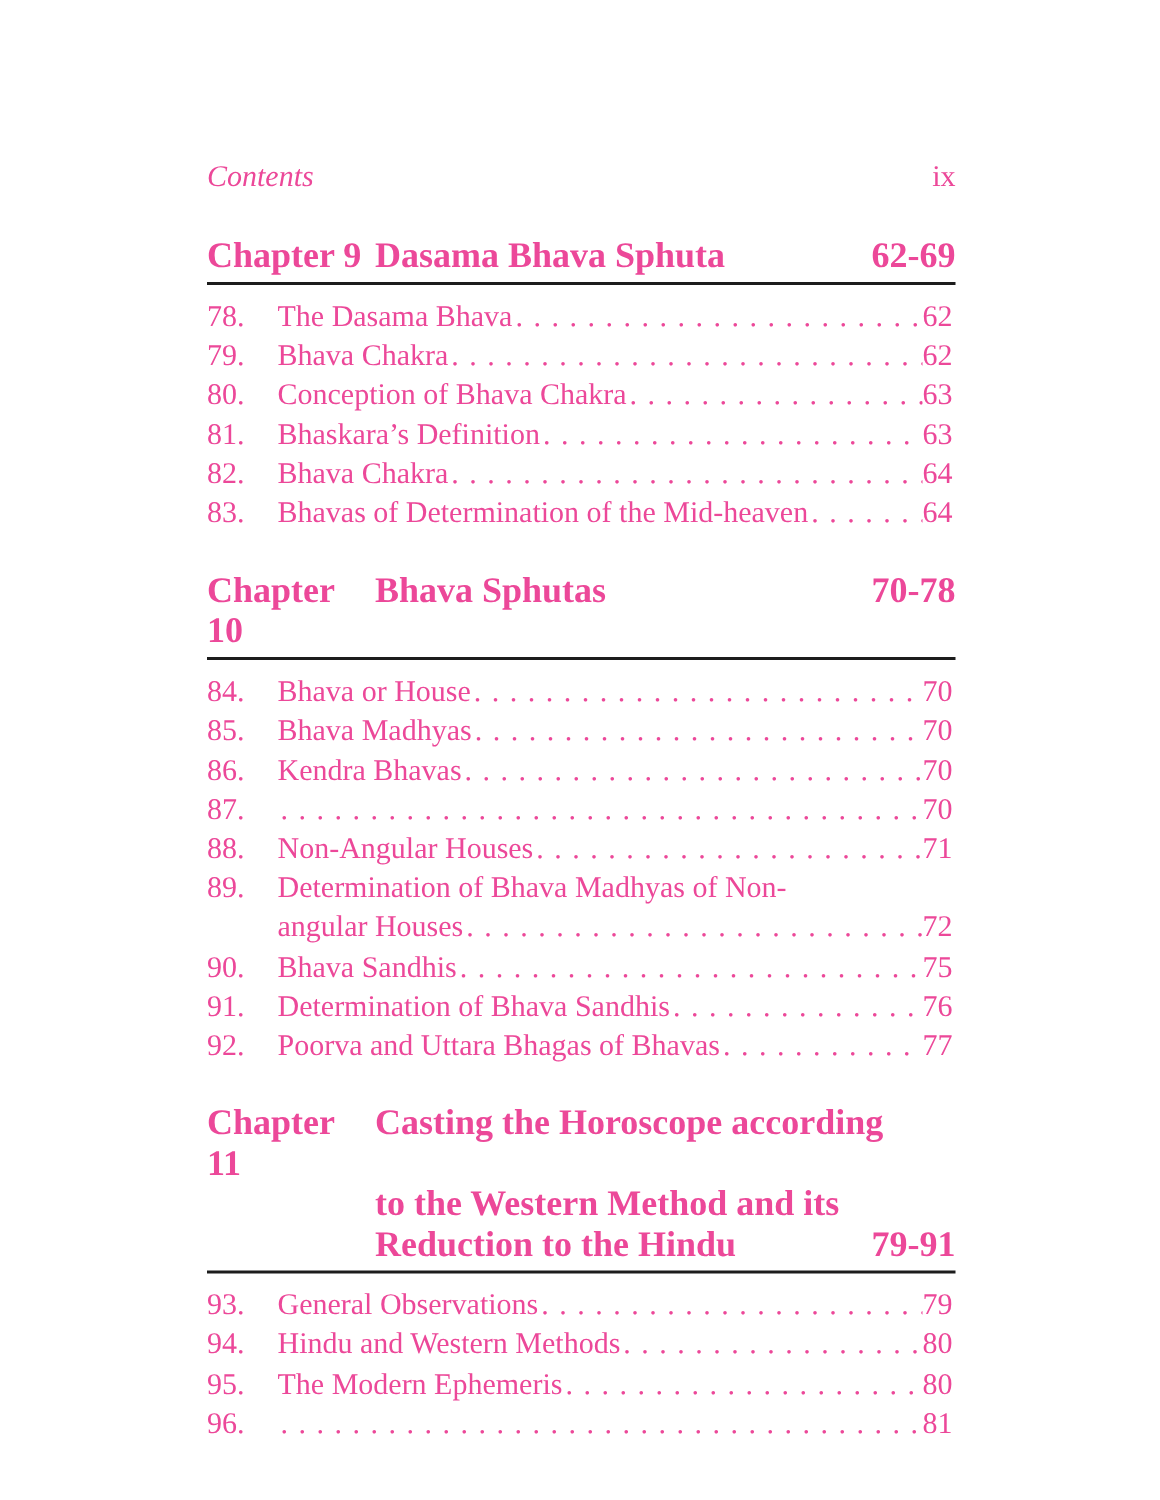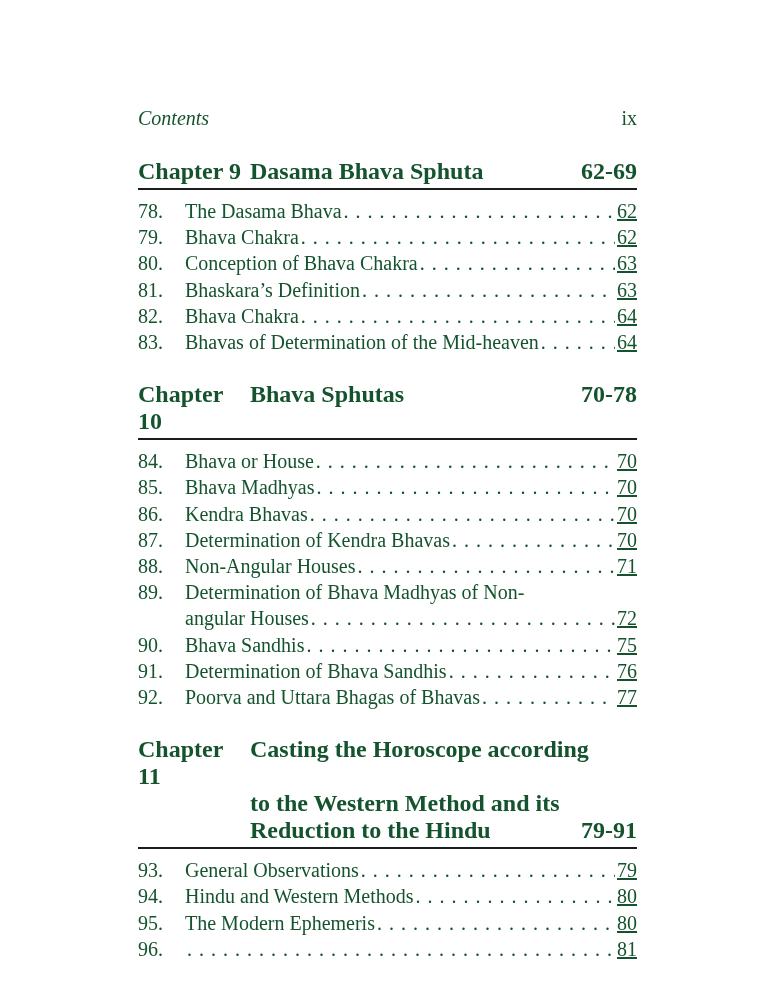--- a/index.html
+++ b/index.html
@@ -8,21 +8,21 @@
     background: #ffffff;
   }
   .page {
     position: relative;
     width: 773px;
     height: 1000px;
     box-sizing: border-box;
     background: #ffffff;
     padding: 105px 136px 4px 138px;
     font-family: "Liberation Serif", "DejaVu Serif", serif;
-    color: #14532d;
+    color: #ec4899;
     overflow: hidden;
   }
   .page-header {
     display: flex;
     justify-content: space-between;
     align-items: baseline;
     font-size: 20px;
     line-height: 26px;
   }
   .running-title { font-style: italic; }
@@ -57,21 +57,21 @@
   .e-num { flex: none; width: 47px; }
   .e-text { flex: none; white-space: pre; }
   .dots {
     flex: 1;
     overflow: hidden;
     white-space: nowrap;
     text-align: right;
     letter-spacing: 1px;
     padding: 0 4px 0 2px;
   }
-  .e-page { flex: none; min-width: 22px; text-align: right; text-decoration: underline; }
+  .e-page { flex: none; min-width: 22px; text-align: left; }
 </style>
 </head>
 <body>
 
 <div class="page">
   <div class="page-header">
     <span class="running-title">Contents</span>
     <span class="folio">ix</span>
   </div>
   <div id="toc">
@@ -148,21 +148,20 @@
             <span class="e-page">70</span>
           </div>
           <div class="e-row">
             <span class="e-num">86.</span>
             <span class="e-text">Kendra Bhavas</span>
             <span class="dots">. . . . . . . . . . . . . . . . . . . . . . . . . . . . . . . . . . . . . . . . . . . . . . . . . . . . . . . . . . . . . . . . . . . . . .</span>
             <span class="e-page">70</span>
           </div>
           <div class="e-row">
             <span class="e-num">87.</span>
-            <span class="e-text">Determination of Kendra Bhavas</span>
             <span class="dots">. . . . . . . . . . . . . . . . . . . . . . . . . . . . . . . . . . . . . . . . . . . . . . . . . . . . . . . . . . . . . . . . . . . . . .</span>
             <span class="e-page">70</span>
           </div>
           <div class="e-row">
             <span class="e-num">88.</span>
             <span class="e-text">Non-Angular Houses</span>
             <span class="dots">. . . . . . . . . . . . . . . . . . . . . . . . . . . . . . . . . . . . . . . . . . . . . . . . . . . . . . . . . . . . . . . . . . . . . .</span>
             <span class="e-page">71</span>
           </div>
           <div class="e-row">

